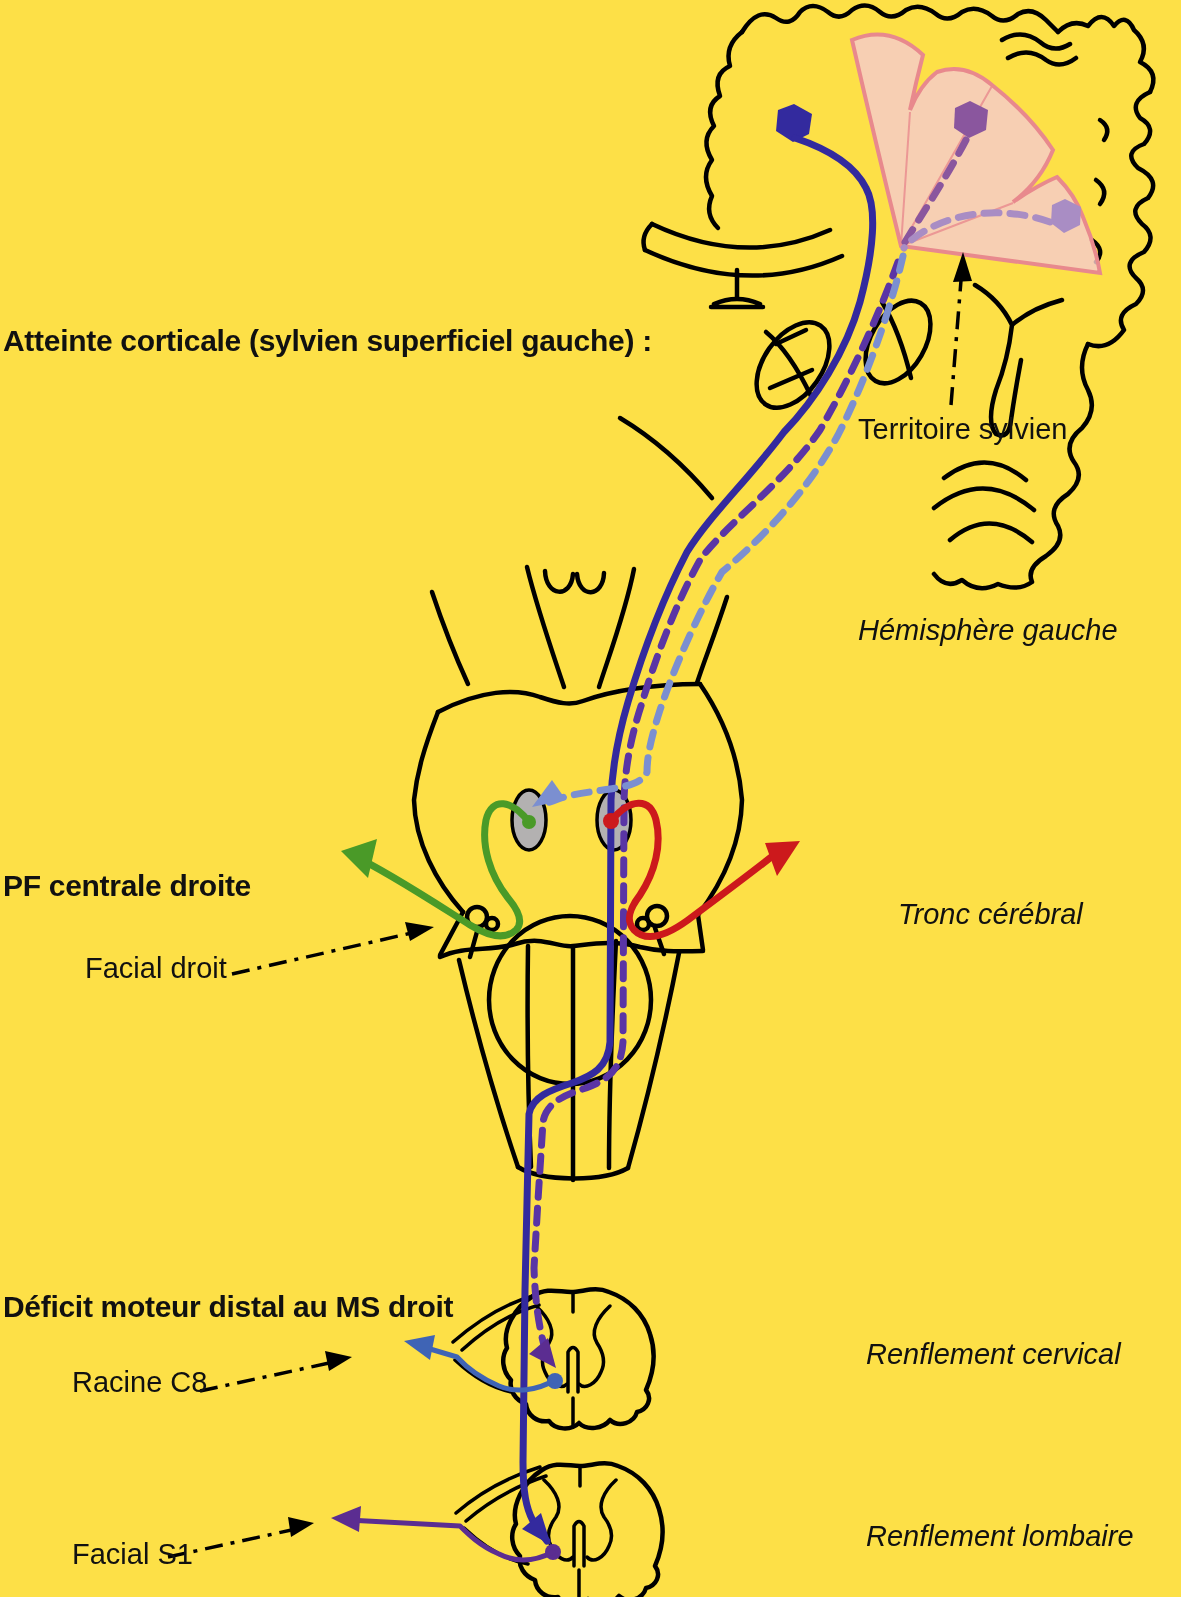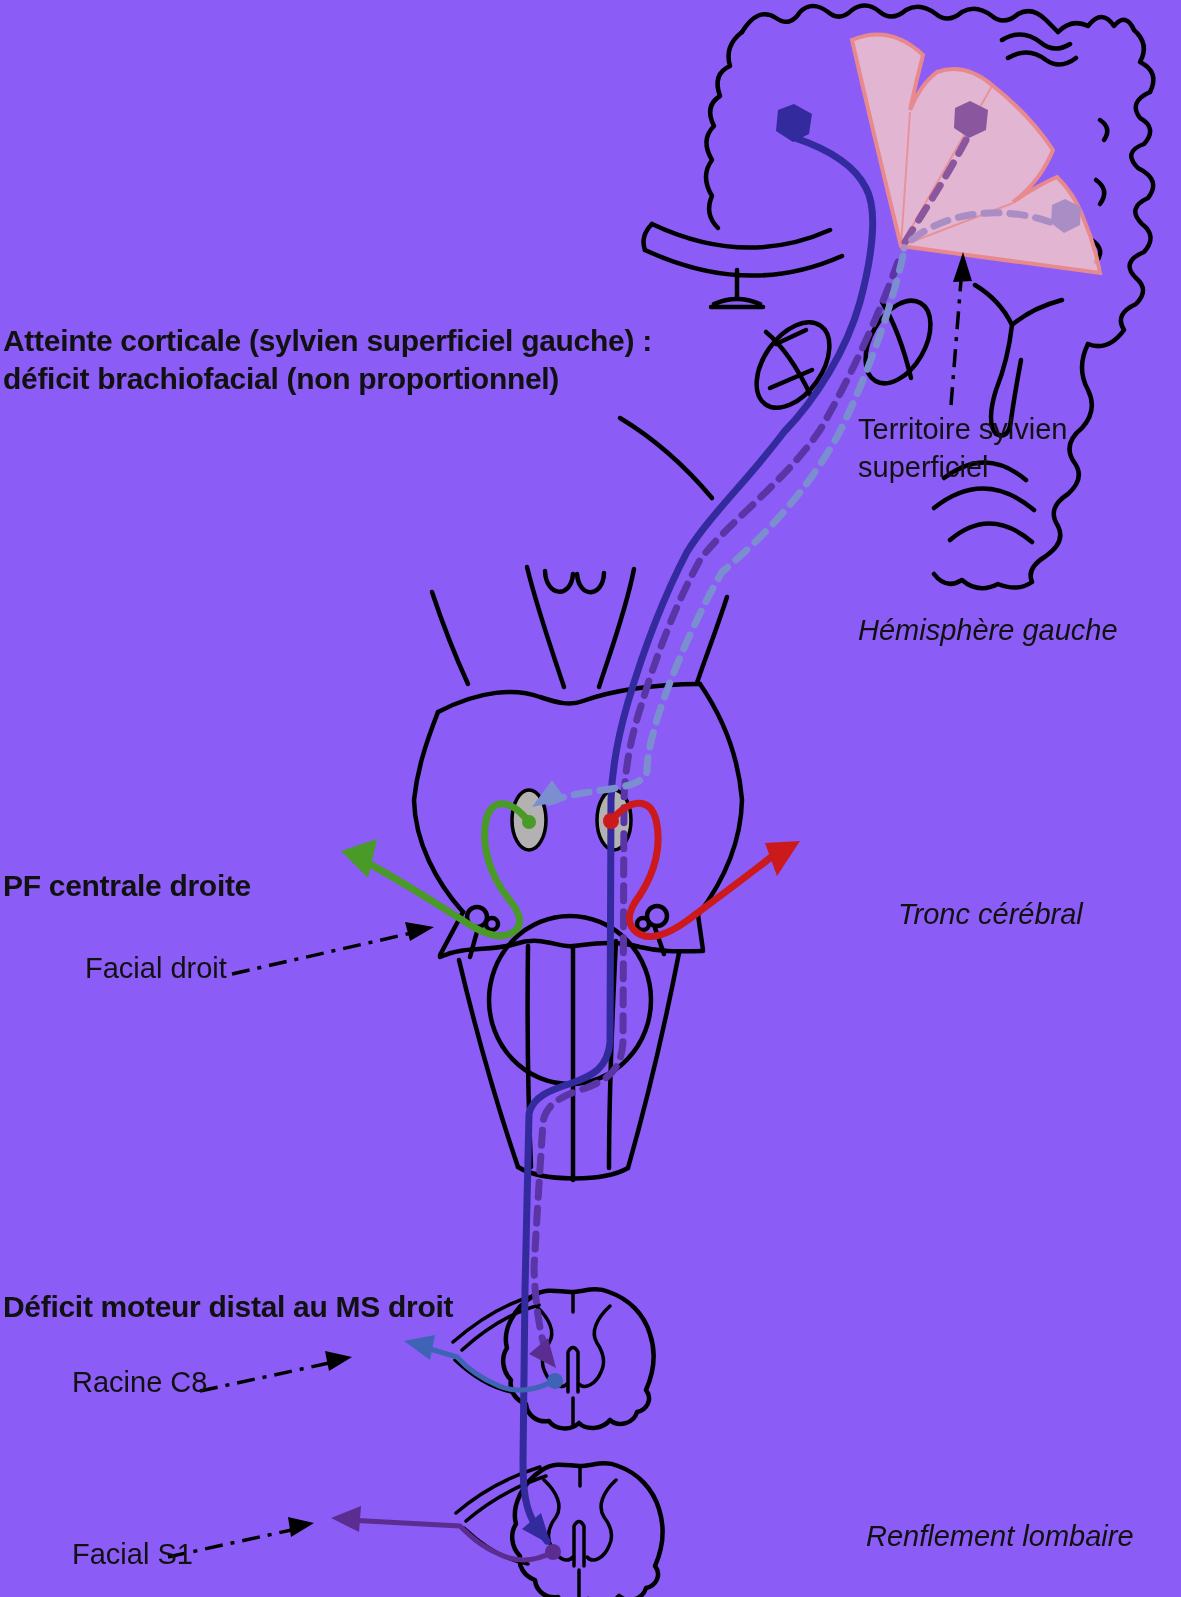--- a/index.html
+++ b/index.html
@@ -1,16 +1,16 @@
 <!DOCTYPE html>
 <html style="--c-main: #332a9e; --c-hand: #8a569e; --c-hand_low: #5a35a5; --c-face_cortex: #a98dc4; --c-face_pons: #7b8fd0; --c-green: #4a9a28; --c-red: #cc191c; --c-c8: #3f64b5; --c-s1: #5b2d91; --c-pink_fill: #f5caca; --c-pink_stroke: #e8898d; --c-nucleus: #b3b1b1;"><head>
 <meta charset="utf-8">
 <style>
   html,body{margin:0;padding:0;background:#fff;}
-  .stage{position:relative;width:1181px;height:1597px;background:#8b5cf6;overflow:hidden;
+  .stage{position:relative;width:1181px;height:1597px;background:#fde047;overflow:hidden;
          font-family:"Liberation Sans","DejaVu Sans",sans-serif;}
   .stage svg{position:absolute;left:0;top:0;}
   .lbl{position:absolute;color:#111;white-space:nowrap;}
   .lbl-bold{font-weight:bold;font-size:30px;letter-spacing:-0.3px;}
   .lbl-plain{font-size:29px;}
   .lbl-italic{font-size:29px;font-style:italic;}
   .two-line span{display:block;line-height:38px;}
   
   .st-main{stroke:var(--c-main,#332a9e);}
   .fi-main{fill:var(--c-main,#332a9e);}
@@ -182,38 +182,37 @@
   <g fill="#000" stroke="none">
     <polygon points="963,252 953,282 972,281"></polygon>
     <polygon points="434,927 405,922 410,941"></polygon>
     <polygon points="352,1357 325,1351 329,1371"></polygon>
     <polygon points="314,1523 288,1517 291,1537"></polygon>
   </g>
 </svg>
 
 <div class="lbl lbl-bold two-line" style="left:3px;top:322px;">
   <span>Atteinte corticale  (sylvien superficiel gauche) :</span>
-  <span>déficit brachiofacial (non proportionnel)</span>
 </div>
 
 <div class="lbl lbl-plain two-line" style="left:858px;top:410px;">
   <span>Territoire sylvien</span>
-  <span>superficiel</span>
 </div>
 
 <div class="lbl lbl-italic" style="left:858px;top:614px;text-align:center;">Hémisphère gauche</div>
 
 <div class="lbl lbl-bold" style="left:3px;top:832px;margin-top:37px;">PF centrale droite</div>
 
 <div class="lbl lbl-plain" style="left:85px;top:952px;">Facial droit</div>
 
 <div class="lbl lbl-italic" style="left:866px;top:898px;margin-left:32px;">Tronc cérébral</div>
 
 <div class="lbl lbl-bold" style="left:3px;top:1290px;">Déficit moteur distal au MS droit</div>
 
 <div class="lbl lbl-plain" style="left:72px;top:1366px;">Racine C8</div>
 
+<div class="lbl lbl-italic" style="left:866px;top:1338px;">Renflement cervical</div>
 
 <div class="lbl lbl-plain" style="left:72px;top:1538px;">Facial S1</div>
 
 <div class="lbl lbl-italic" style="left:866px;top:1520px;font-style:italic;">Renflement lombaire</div>
 
 </div>
 
 </body></html>

